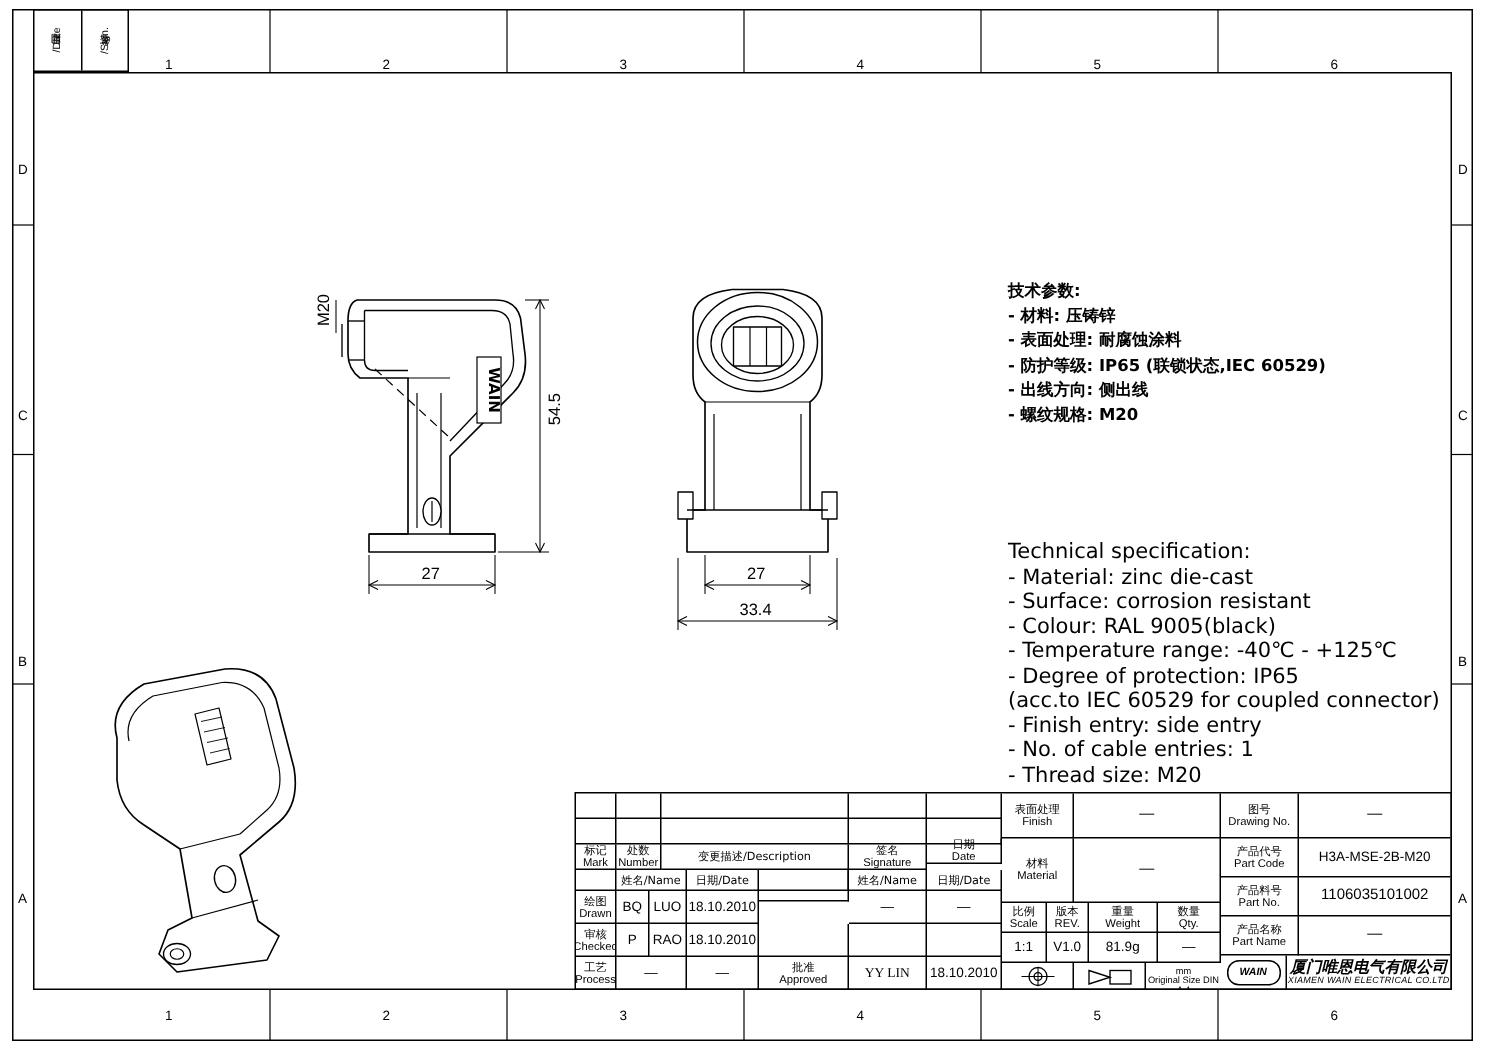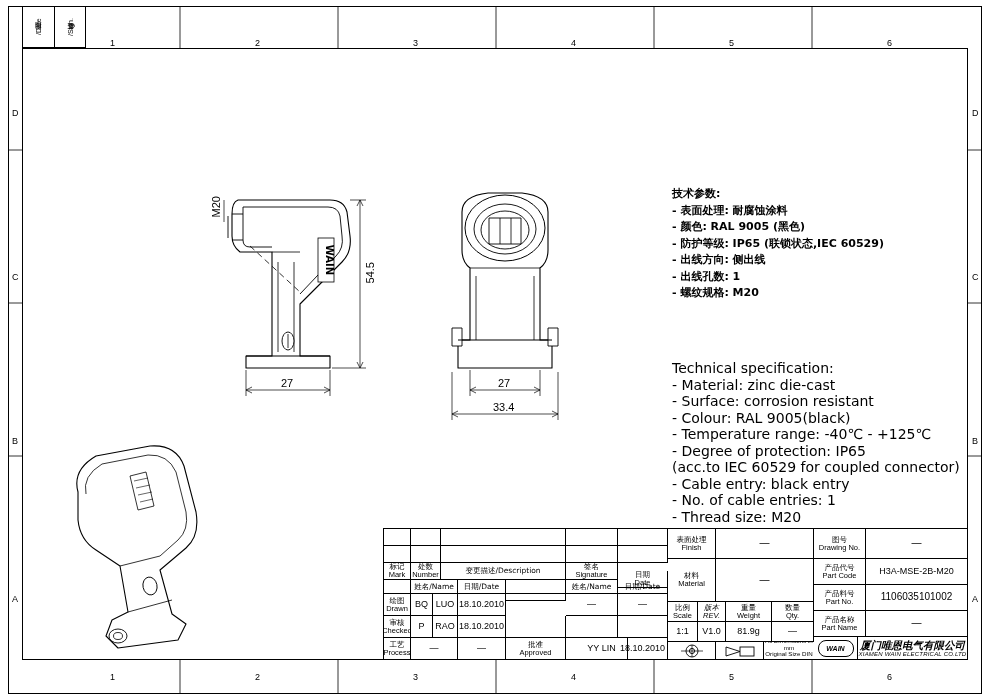--- a/index.html
+++ b/index.html
@@ -226,37 +226,36 @@
   </svg>
 
   <div class="dim-v" style="position:absolute;left:210px;top:196px;">M20</div>
   <div class="dim-v" style="position:absolute;left:364px;top:262px;">54.5</div>
   <div class="dim" style="left:281px;top:377px;">27</div>
   <div class="dim" style="left:498px;top:377px;">27</div>
   <div class="dim" style="left:493px;top:401px;">33.4</div>
 
   <div class="spec-cn">
     <div class="hdr">技术参数:</div>
+    <div>- 材料: 压铸锌</div>
     <div>- 表面处理: 耐腐蚀涂料</div>
-    <div>- 颜色: RAL 9005 (黑色)</div>
     <div>- 防护等级: IP65 (联锁状态,IEC 60529)</div>
     <div>- 出线方向: 侧出线</div>
-    <div>- 出线孔数: 1</div>
     <div>- 螺纹规格: M20</div>
   </div>
 
   <div class="spec-en">
     <div>Technical specification:</div>
     <div>-  Material: zinc die-cast</div>
     <div>-  Surface: corrosion resistant</div>
     <div>-  Colour: RAL 9005(black)</div>
     <div>-  Temperature range: -40℃ - +125℃</div>
     <div>-  Degree of protection: IP65</div>
     <div>   (acc.to IEC 60529 for coupled connector)</div>
-    <div>-  Cable entry: black entry</div>
+    <div>-  Finish entry: side entry</div>
     <div>-  No. of cable entries: 1</div>
     <div>-  Thread size: M20</div>
   </div>
 
   <div class="tb">
 
     <div class="cell" style="left:0;top:0;width:27px;height:17px;"></div>
     <div class="cell" style="left:27px;top:0;width:30px;height:17px;"></div>
     <div class="cell" style="left:57px;top:0;width:125px;height:17px;"></div>
     <div class="cell" style="left:182px;top:0;width:52px;height:17px;"></div>
@@ -276,21 +275,21 @@
       <span class="cn">处数</span>
       <span class="en">Number</span>
     </div>
     <div class="cell" style="left:57px;top:34px;width:125px;height:17px;">
       <span class="cn">变更描述/Description</span>
     </div>
     <div class="cell two" style="left:182px;top:34px;width:52px;height:17px;">
       <span class="cn">签名</span>
       <span class="en">Signature</span>
     </div>
-    <div class="cell two" style="left:234px;top:42px;width:50px;height:17px;">
+    <div class="cell two" style="left:234px;top:30px;width:50px;height:17px;">
       <span class="cn">日期</span>
       <span class="en">Date</span>
     </div>
 
     <div class="cell" style="left:0;top:51px;width:27px;height:14px;"></div>
     <div class="cell" style="left:27px;top:51px;width:47px;height:14px;">
       <span class="cn">姓名/Name</span>
     </div>
     <div class="cell" style="left:74px;top:51px;width:48px;height:14px;">
       <span class="cn">日期/Date</span>
@@ -351,21 +350,21 @@
     <div class="cell nb-b" style="left:27px;top:109px;width:47px;height:22px;">
       <span class="val">—</span>
     </div>
     <div class="cell nb-b" style="left:74px;top:109px;width:48px;height:22px;">
       <span class="val">—</span>
     </div>
     <div class="cell two nb-b" style="left:122px;top:109px;width:60px;height:22px;text-align:right;">
       <span class="cn">批准</span>
       <span class="en">Approved</span>
     </div>
-    <div class="cell nb-b" style="left:192px;top:109px;width:52px;height:22px;">
+    <div class="cell nb-b" style="left:182px;top:109px;width:52px;height:22px;font-family:Liberation Serif, serif;">
       <span class="val">YY LIN</span>
     </div>
     <div class="cell nb-b" style="left:234px;top:109px;width:50px;height:22px;">
       <span class="val">18.10.2010</span>
     </div>
 
     <div class="cell two" style="left:284px;top:0;width:48px;height:30px;">
       <span class="cn">表面处理</span>
       <span class="en">Finish</span>
     </div>
@@ -378,21 +377,21 @@
       <span class="en">Material</span>
     </div>
     <div class="cell" style="left:332px;top:30px;width:98px;height:43px;">
       <span class="valbig">—</span>
     </div>
 
     <div class="cell two" style="left:284px;top:73px;width:30px;height:20px;">
       <span class="cn">比例</span>
       <span class="en">Scale</span>
     </div>
-    <div class="cell two" style="left:314px;top:73px;width:28px;height:20px;font-style:italic;">
+    <div class="cell two" style="left:314px;top:73px;width:28px;height:20px;">
       <span class="cn">版本</span>
       <span class="en">REV.</span>
     </div>
     <div class="cell two" style="left:342px;top:73px;width:46px;height:20px;">
       <span class="cn">重量</span>
       <span class="en">Weight</span>
     </div>
     <div class="cell two" style="left:388px;top:73px;width:42px;height:20px;">
       <span class="cn">数量</span>
       <span class="en">Qty.</span>

